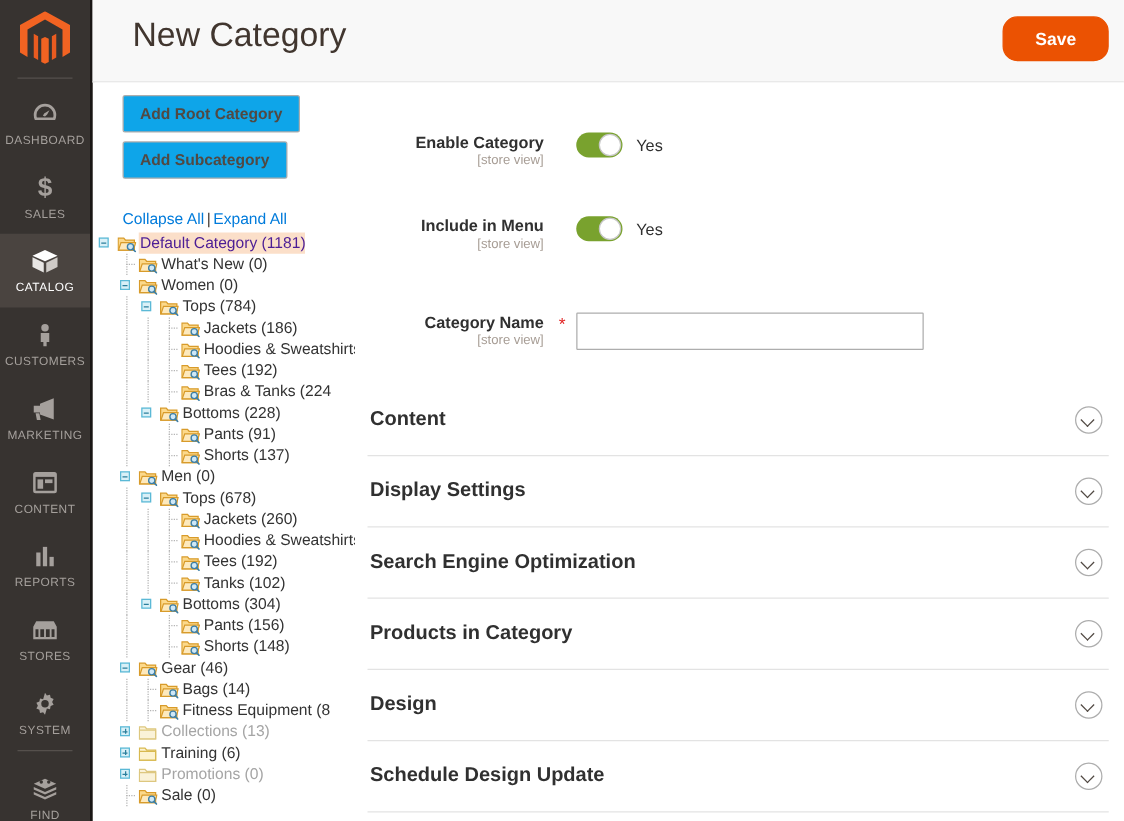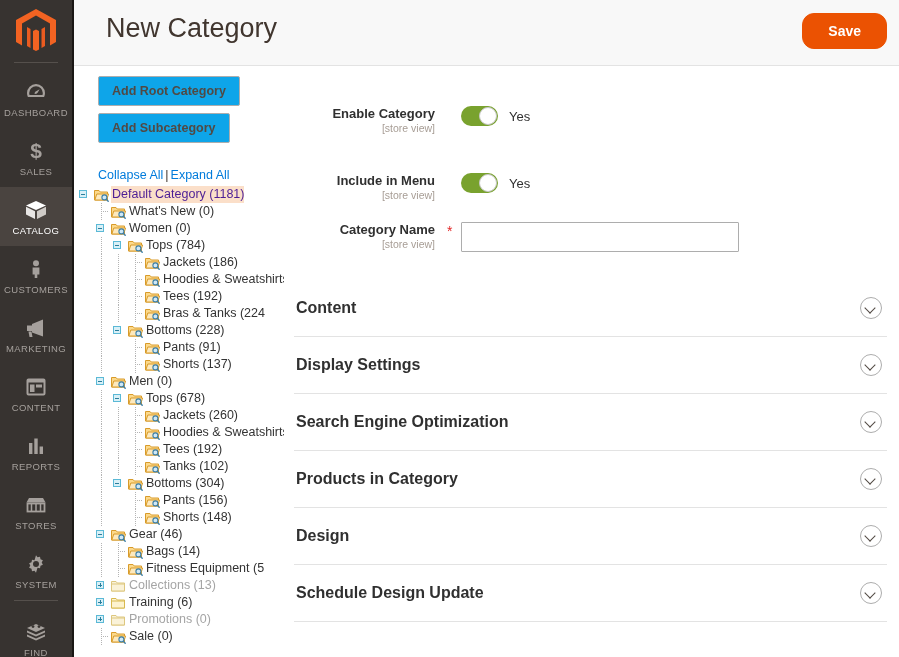--- a/index.html
+++ b/index.html
@@ -565,21 +565,21 @@
             <path d="M0.5 2.5 L5 2.5 L6.3 4 L13.5 4 L13.5 12 L0.5 12 Z" fill="#fcd98b" stroke="#d89b2a" stroke-width="1"></path>
             <path d="M2.8 6 L14.6 6 L12.6 12 L0.8 12 Z" fill="#fde9bd" stroke="#d89b2a" stroke-width="1"></path>
             <circle cx="10.4" cy="9.4" r="2.5" fill="#cfe8f7" stroke="#3d7fa6" stroke-width="1.1"></circle>
             <path d="M12.3 11.3 L14.2 13.2" stroke="#3d7fa6" stroke-width="1.4" stroke-linecap="round"></path>
           </svg></span><span class="node-label">Bags (14)</span></div>
       <div class="tree-node"><span class="guide"></span><span class="guide line"></span><span class="guide tee"></span><span class="folder-icon"><svg width="15" height="14" viewBox="0 0 15 14">
             <path d="M0.5 2.5 L5 2.5 L6.3 4 L13.5 4 L13.5 12 L0.5 12 Z" fill="#fcd98b" stroke="#d89b2a" stroke-width="1"></path>
             <path d="M2.8 6 L14.6 6 L12.6 12 L0.8 12 Z" fill="#fde9bd" stroke="#d89b2a" stroke-width="1"></path>
             <circle cx="10.4" cy="9.4" r="2.5" fill="#cfe8f7" stroke="#3d7fa6" stroke-width="1.1"></circle>
             <path d="M12.3 11.3 L14.2 13.2" stroke="#3d7fa6" stroke-width="1.4" stroke-linecap="round"></path>
-          </svg></span><span class="node-label">Fitness Equipment (5</span></div>
+          </svg></span><span class="node-label">Fitness Equipment (8</span></div>
       <div class="tree-node dim"><span class="guide"></span><span class="toggle-box plus"><span class="bx"></span></span><span class="folder-icon"><svg width="15" height="14" viewBox="0 0 15 14">
             <path d="M0.5 2.5 L5 2.5 L6.3 4 L13.5 4 L13.5 12 L0.5 12 Z" fill="#faf2d8" stroke="#ddc77f" stroke-width="1"></path>
             <path d="M0.5 5 L13.5 5 L13.5 12 L0.5 12 Z" fill="#faf2d8" stroke="#ddc77f" stroke-width="1"></path>
           </svg></span><span class="node-label">Collections (13)</span></div>
       <div class="tree-node"><span class="guide"></span><span class="toggle-box plus"><span class="bx"></span></span><span class="folder-icon"><svg width="15" height="14" viewBox="0 0 15 14">
             <path d="M0.5 2.5 L5 2.5 L6.3 4 L13.5 4 L13.5 12 L0.5 12 Z" fill="#fdf3cf" stroke="#d8b94f" stroke-width="1"></path>
             <path d="M0.5 5 L13.5 5 L13.5 12 L0.5 12 Z" fill="#fdf3cf" stroke="#d8b94f" stroke-width="1"></path>
           </svg></span><span class="node-label">Training (6)</span></div>
       <div class="tree-node dim"><span class="guide"></span><span class="toggle-box plus"><span class="bx"></span></span><span class="folder-icon"><svg width="15" height="14" viewBox="0 0 15 14">
             <path d="M0.5 2.5 L5 2.5 L6.3 4 L13.5 4 L13.5 12 L0.5 12 Z" fill="#faf2d8" stroke="#ddc77f" stroke-width="1"></path>
@@ -605,21 +605,21 @@
         <div style="padding-left: 4px;"><span class="toggle"><span class="knob"></span></span><span class="toggle-text">Yes</span></div>
       </div>
       <div class="field-row" style="margin-top: 38px;">
         <div class="field-label">
           <span class="label-main">Include in Menu</span>
           <span class="label-scope">[store view]</span>
         </div>
         <span class="req-star"></span>
         <div style="padding-left: 4px;"><span class="toggle"><span class="knob"></span></span><span class="toggle-text">Yes</span></div>
       </div>
-      <div class="field-row" style="margin-top: 20px;">
+      <div class="field-row" style="margin-top: 48px;">
         <div class="field-label">
           <span class="label-main">Category Name</span>
           <span class="label-scope">[store view]</span>
         </div>
         <span class="req-star" style="padding-top: 1px;">*</span>
         <div style="padding-left: 4px;"><input type="text" class="text-input" placeholder="" style=""></div>
       </div>
     </div>
   <div id="sections" style="margin-top: 28px;">
       <div class="section">

